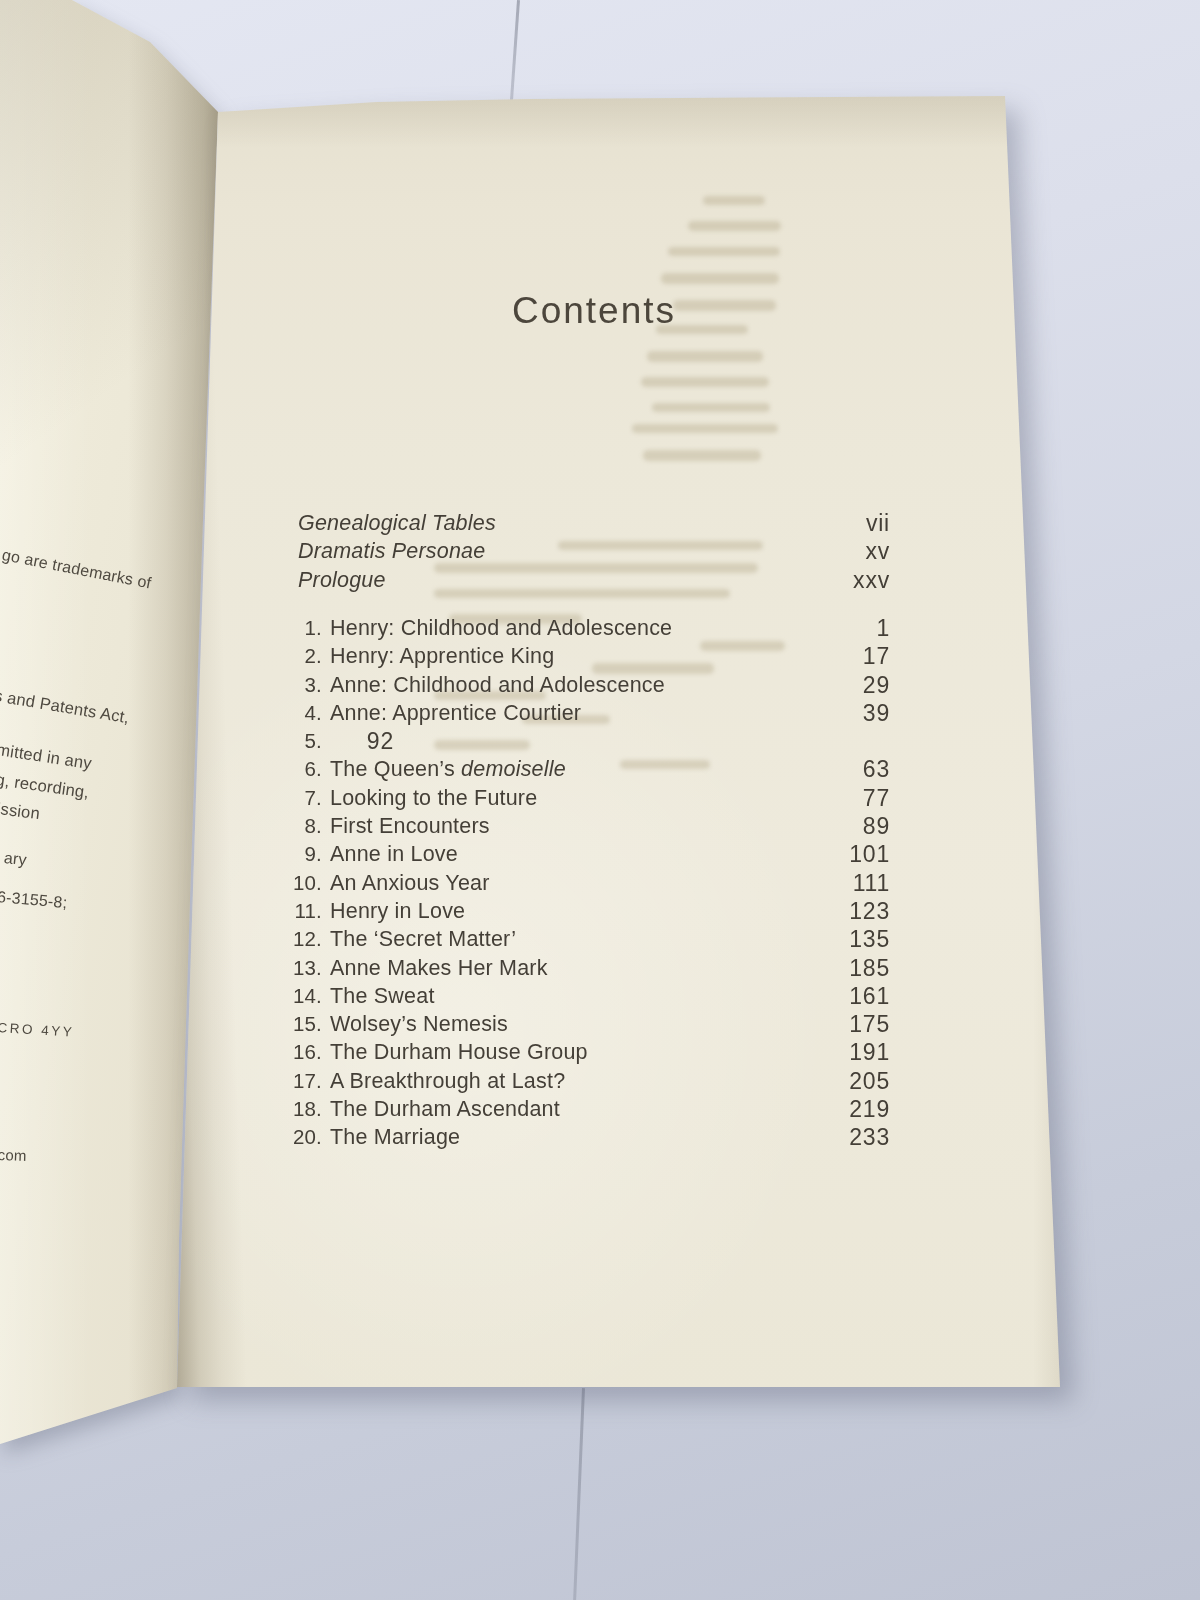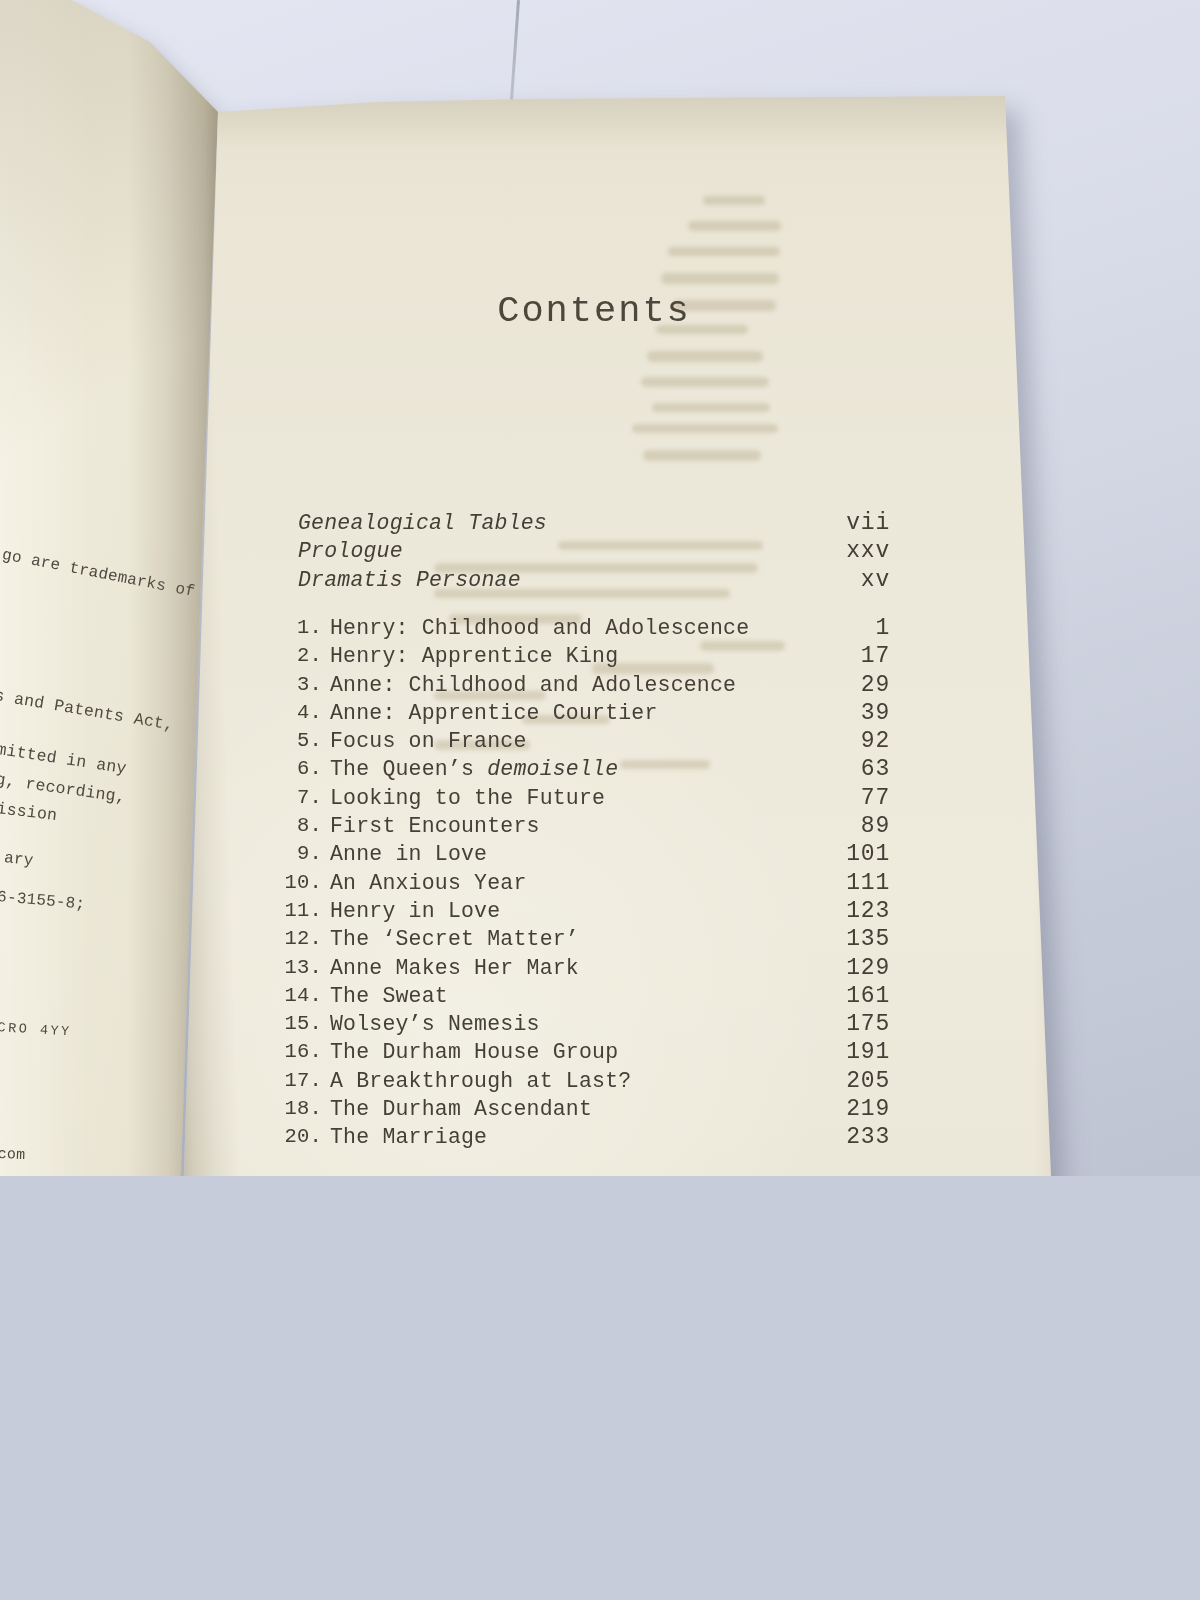--- a/index.html
+++ b/index.html
@@ -1,17 +1,17 @@
 <!DOCTYPE html>
 <html><head>
 <meta charset="utf-8">
 <style>
   html,body{margin:0;padding:0;background:#c7ccda;}
-  .scene{position:relative;width:1200px;height:1176px;overflow:hidden;
-    font-family:Liberation Mono, monospace;
+  .scene{position:relative;width:1200px;height:1600px;overflow:hidden;
+    font-family:Liberation Sans, sans-serif;
     background:linear-gradient(162deg,#e4e7f2 0%,#dcdfeb 28%,#d3d7e4 52%,#c7ccda 78%,#bfc4d3 100%);}
   
   .seam{position:absolute;background:linear-gradient(to bottom,rgba(104,109,124,.5),rgba(104,109,124,.28));}
   .seam-top{left:517px;top:0;width:2.5px;height:101px;transform:rotate(4deg);transform-origin:top left;}
   .seam-bottom{left:582px;top:1388px;width:2.5px;height:214px;transform:rotate(2.4deg);transform-origin:top left;
     background:linear-gradient(to bottom,rgba(100,105,120,.42),rgba(100,105,120,.25));}
 
   
   .left-wrap{position:absolute;left:0;top:0;width:300px;height:1600px;
     filter:drop-shadow(4px 10px 10px rgba(92,97,118,.35));}
@@ -113,26 +113,26 @@
         </div>
 
       <div class="toc">
         <h1 class="toc-title">Contents</h1>
         <div class="fm-block" id="fm-block">
             <div class="toc-row">
               <span class="title"><span>Genealogical Tables</span></span>
               <span class="pg">vii</span>
             </div>
             <div class="toc-row">
+              <span class="title"><span>Dramatis Personae</span></span>
+              <span class="pg">xv</span>
+            </div>
+            <div class="toc-row">
               <span class="title"><span>Prologue</span></span>
               <span class="pg">xxv</span>
-            </div>
-            <div class="toc-row">
-              <span class="title"><span>Dramatis Personae</span></span>
-              <span class="pg">xv</span>
             </div>
           </div>
         <div class="ch-block" id="ch-block">
             <div class="toc-row">
               <span class="num">1.</span>
               <span class="title"><span>Henry: Childhood and Adolescence</span></span>
               <span class="pg">1</span>
             </div>
             <div class="toc-row">
               <span class="num">2.</span>
@@ -144,21 +144,20 @@
               <span class="title"><span>Anne: Childhood and Adolescence</span></span>
               <span class="pg">29</span>
             </div>
             <div class="toc-row">
               <span class="num">4.</span>
               <span class="title"><span>Anne: Apprentice Courtier</span></span>
               <span class="pg">39</span>
             </div>
             <div class="toc-row">
               <span class="num">5.</span>
-              <span class="title"><span>Focus on France</span></span>
               <span class="pg">92</span>
             </div>
             <div class="toc-row">
               <span class="num">6.</span>
               <span class="title"><span>The Queen’s </span><span class="it">demoiselle</span></span>
               <span class="pg">63</span>
             </div>
             <div class="toc-row">
               <span class="num">7.</span>
               <span class="title"><span>Looking to the Future</span></span>
@@ -185,21 +184,21 @@
               <span class="pg">123</span>
             </div>
             <div class="toc-row">
               <span class="num">12.</span>
               <span class="title"><span>The ‘Secret Matter’</span></span>
               <span class="pg">135</span>
             </div>
             <div class="toc-row">
               <span class="num">13.</span>
               <span class="title"><span>Anne Makes Her Mark</span></span>
-              <span class="pg">129</span>
+              <span class="pg">185</span>
             </div>
             <div class="toc-row">
               <span class="num">14.</span>
               <span class="title"><span>The Sweat</span></span>
               <span class="pg">161</span>
             </div>
             <div class="toc-row">
               <span class="num">15.</span>
               <span class="title"><span>Wolsey’s Nemesis</span></span>
               <span class="pg">175</span>

